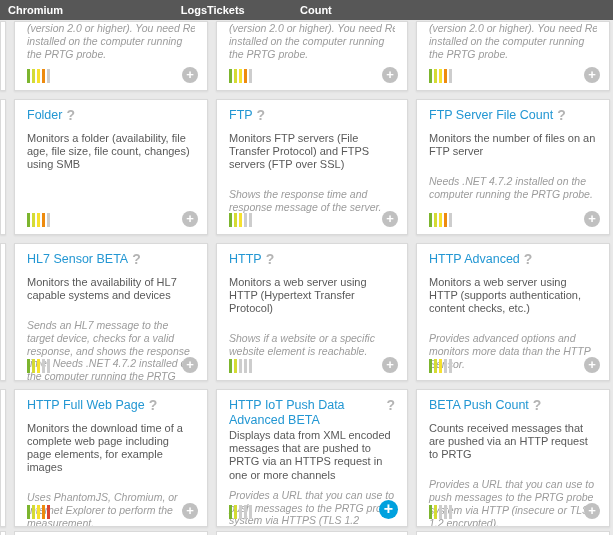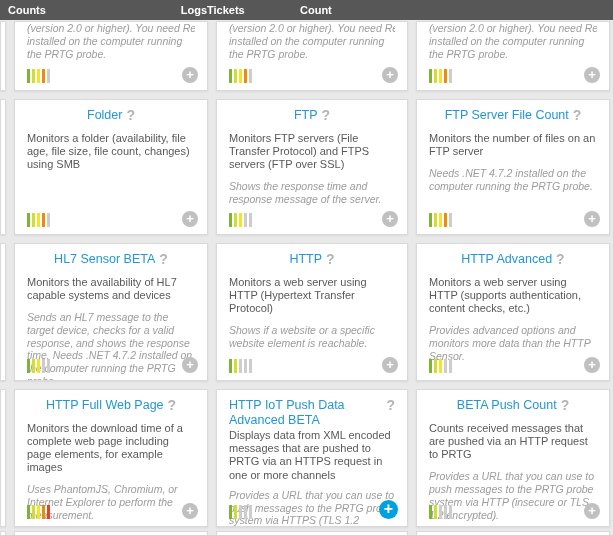--- a/index.html
+++ b/index.html
@@ -16,47 +16,47 @@
           grid-template-rows:70px 136px 138px 138px; column-gap:8px; row-gap:8px;
           padding-top:1px; }
   .bottom-row { display:grid; grid-template-columns:6px 194px 192px 194px;
           column-gap:8px; margin-top:4px; }
   .bottom-row .stub { height:12px; background:#fff; border:1px solid #d9d9d9; }
 
   .card { position:relative; background:#fff; border:1px solid #d9d9d9;
           box-shadow:0 1px 2px rgba(0,0,0,0.07); padding:8px 12px; overflow:hidden; }
   .card.sliver { padding:0; }
 
-  .card-head { display:flex; justify-content:center; align-items:flex-start; }
+  .card-head { display:flex; justify-content:flex-start; align-items:flex-start; }
   .card-title { color:#2397d3; font-size:12.5px; line-height:14.5px; cursor:pointer; padding-right:4px; }
   .help { color:#b4b4b4; font-size:14px; font-weight:bold; line-height:14px; cursor:pointer; flex:0 0 auto; }
 
   .desc { color:#595959; font-size:11px; line-height:13.2px; margin-top:9px; }
-  .note { color:#9c9c9c; font-size:10.5px; line-height:12.8px; font-style:italic; margin-top:9px; }
+  .note { color:#9c9c9c; font-size:10.5px; line-height:12.8px; font-style:italic; margin-top:17px; }
   .compact .desc { margin-top:2px; }
   .compact .note { margin-top:7px; }
 
   .partial { padding-top:0; }
   .clip-line { margin-top:-7px; white-space:nowrap; overflow:hidden; }
   .partial .note { margin-top:0; }
 
   .footer { position:absolute; left:12px; right:9px; bottom:7px;
             display:flex; justify-content:space-between; align-items:flex-end; }
   .bars { display:flex; align-items:flex-end; gap:2px; height:14px; }
   .bars span { width:3px; height:14px; display:block; }
 
   .plus { width:16px; height:16px; border-radius:50%; background:#c0c0c0; color:#fff;
           font-size:13px; font-weight:bold; line-height:15px; text-align:center; cursor:pointer; }
   .plus.blue { width:19px; height:19px; background:#00a1de; font-size:16px; line-height:18px; }
 </style>
 </head>
 <body>
 
 <div class="navbar">
-  <span class="nav-item">Counts</span>
+  <span class="nav-item">Chromium</span>
   <span class="nav-item">Logs</span>
   <span class="nav-item">Tickets</span>
   <span class="nav-item">Count</span>
 </div>
 
 <div class="grid">
 
   <div class="card sliver"></div>
 
   <div class="card partial">

